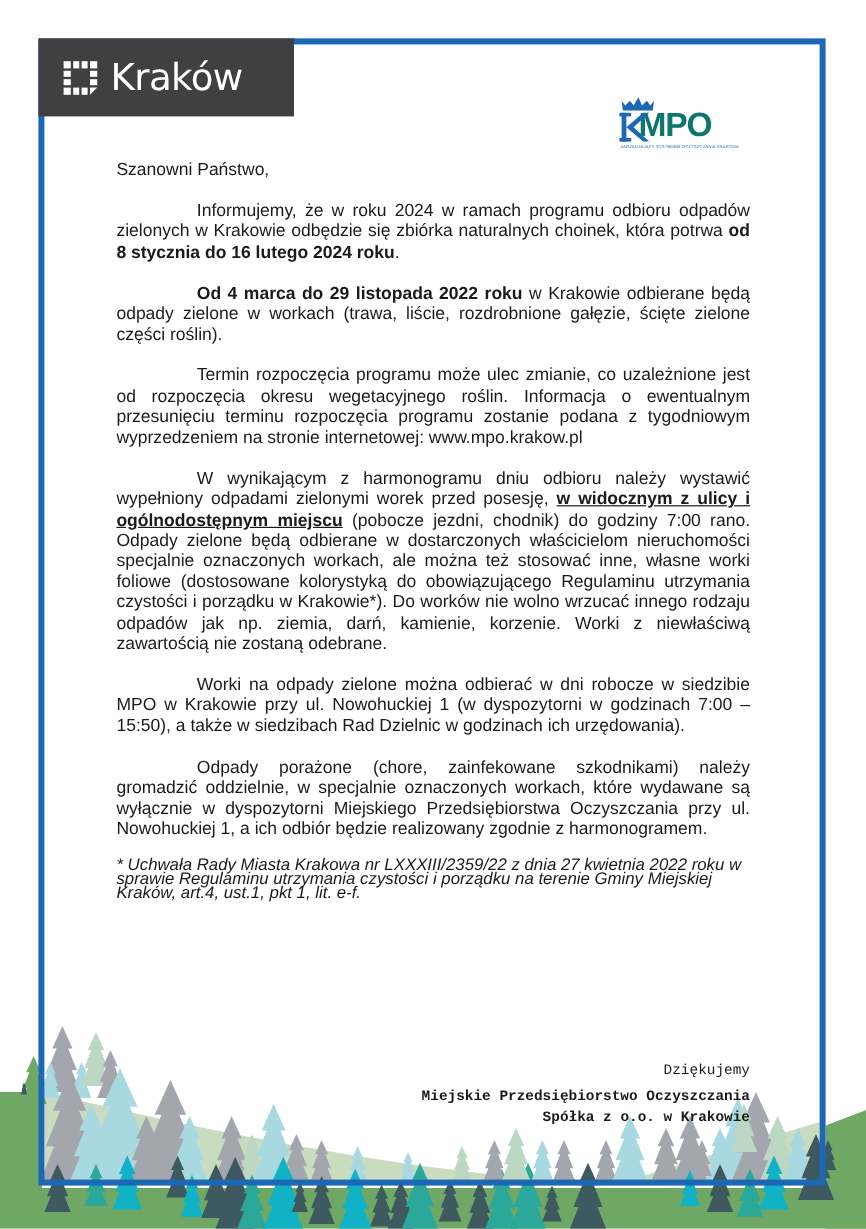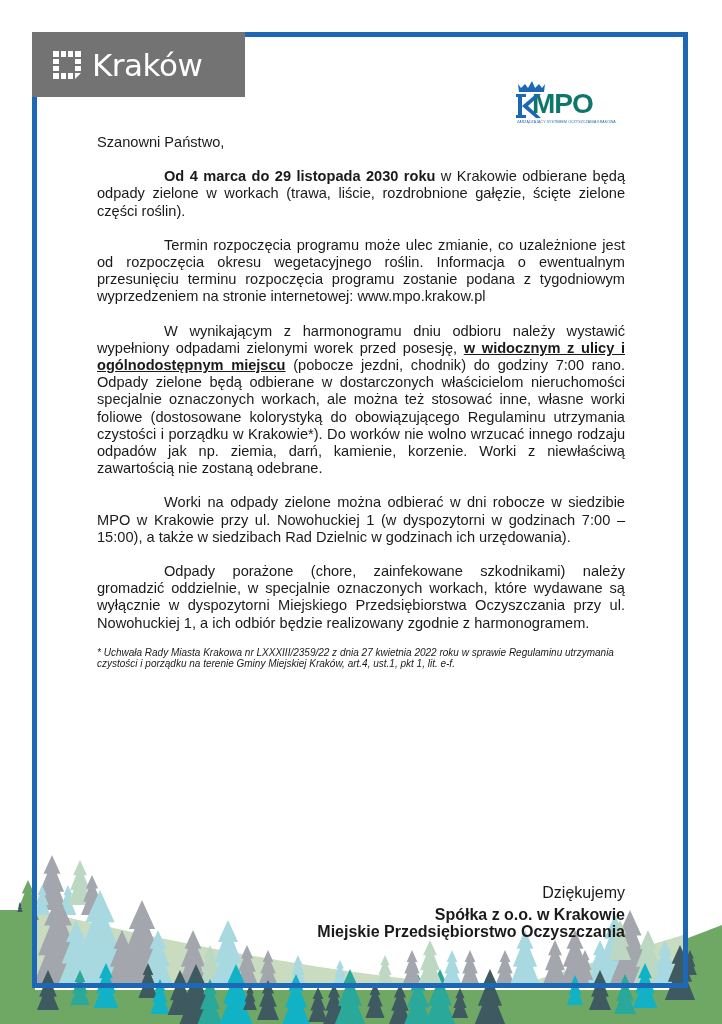--- a/index.html
+++ b/index.html
@@ -9,43 +9,43 @@
       font-family: "Liberation Sans", sans-serif;
       color: #1a1a1a;
     }
     #landscape { position: absolute; left: 0; top: 0; width: 722px; height: 1024px; z-index: 0; }
     .frame {
       position: absolute; left: 32px; top: 32px; width: 646px; height: 946px;
       border: 5px solid #1c68b4; z-index: 2; pointer-events: none;
     }
     .krakow-box {
       position: absolute; left: 32px; top: 32px; width: 213px; height: 65px;
-      background: #737373; z-index: 3; display: flex; align-items: center;
+      background: #404040; z-index: 3; display: flex; align-items: center;
     }
     .krakow-logo-icon { width: 30px; height: 30px; margin-left: 20px; margin-right: 10px; }
     .krakow-name { color: #fff; font-size: 31px; font-family: "DejaVu Sans", sans-serif; letter-spacing: -0.5px; }
     .mpo-logo { position: absolute; left: 516px; top: 80px; width: 110px; height: 50px; z-index: 3; }
     .mpo-text { position: absolute; left: 532px; top: 88px; font-family: "Liberation Sans", sans-serif; font-weight: bold; font-size: 28px; color: #0f766e; letter-spacing: -1px; }
     .mpo-sub { position: absolute; left: 517px; top: 120px; font-size: 3.5px; color: #1c68b4; letter-spacing: 0.1px; white-space: nowrap; }
     .content {
       position: absolute; left: 97px; top: 134px; width: 528px; z-index: 3;
       font-size: 14.6px; line-height: 17.2px; text-align: justify;
     }
     .content p { margin: 0 0 17px 0; }
     .greeting { font-weight: normal; margin-bottom: 17px !important; }
     .indent { text-indent: 67px; }
     b { font-weight: bold; }
     .u { text-decoration: underline; font-weight: bold; }
     .footnote {
-      font-size: 10px; line-height: 11.5px; font-style: italic; text-align: left;
+      font-size: 14px; line-height: 11.5px; font-style: italic; text-align: left;
       margin-top: -2px !important;
     }
     .signature {
       position: absolute; right: 97px; top: 884px; text-align: right; z-index: 3;
-      font-size: 16px; line-height: 17.5px;
+      font-size: 12px; line-height: 17.5px; font-family: Liberation Mono, monospace;
     }
     .sig-thanks { margin-bottom: 4px; }
     .sig-org { font-weight: bold; }
   </style>
 </head>
 <body>
 
 <svg id="landscape" viewBox="0 0 722 1024" xmlns="http://www.w3.org/2000/svg">
   <g id="bg-layer">
       <polygon points="0,910 35,910 35,990 722,990 722,1024 0,1024" fill="#6fa865"></polygon>
@@ -148,34 +148,35 @@
     <rect x="0" y="35" width="10" height="3"></rect>
     <path d="M6,26 L20,14 L25,14 L12,26 L25,38 L20,38 Z"></path>
   </g>
 </svg>
 <div class="mpo-text">MPO</div>
 <div class="mpo-sub">ZARZĄDZAJĄCY SYSTEMEM OCZYSZCZANIA KRAKOWA</div>
 
 <div class="content">
   <p class="greeting">Szanowni Państwo,</p>
 
+  <p class="indent"><span>Informujemy, że w roku 2024 w ramach programu odbioru odpadów zielonych w Krakowie odbędzie się zbiórka naturalnych choinek, która potrwa </span><b>od 8 stycznia do 16 lutego 2024 roku</b><span>.</span></p>
 
-  <p class="indent"><b>Od 4 marca do 29 listopada 2030 roku</b><span> w Krakowie odbierane będą odpady zielone w workach (trawa, liście, rozdrobnione gałęzie, ścięte zielone części roślin).</span></p>
+  <p class="indent"><b>Od 4 marca do 29 listopada 2022 roku</b><span> w Krakowie odbierane będą odpady zielone w workach (trawa, liście, rozdrobnione gałęzie, ścięte zielone części roślin).</span></p>
 
 
   <p class="indent">Termin rozpoczęcia programu może ulec zmianie, co uzależnione jest od rozpoczęcia okresu wegetacyjnego roślin. Informacja o ewentualnym przesunięciu terminu rozpoczęcia programu zostanie podana z tygodniowym wyprzedzeniem na stronie internetowej: www.mpo.krakow.pl</p>
 
   <p class="indent"><span>W wynikającym z harmonogramu dniu odbioru należy wystawić wypełniony odpadami zielonymi worek przed posesję, </span><span class="u">w widocznym z ulicy i ogólnodostępnym miejscu</span><span> (pobocze jezdni, chodnik) do godziny 7:00 rano. Odpady zielone będą odbierane w dostarczonych właścicielom nieruchomości specjalnie oznaczonych workach, ale można też stosować inne, własne worki foliowe (dostosowane kolorystyką do obowiązującego Regulaminu utrzymania czystości i porządku w Krakowie*). Do worków nie wolno wrzucać innego rodzaju odpadów jak np. ziemia, darń, kamienie, korzenie. Worki z niewłaściwą zawartością nie zostaną odebrane.</span></p>
 
 
-  <p class="indent">Worki na odpady zielone można odbierać w dni robocze w siedzibie MPO w Krakowie przy ul. Nowohuckiej 1 (w dyspozytorni w godzinach 7:00 – 15:00), a także w siedzibach Rad Dzielnic w godzinach ich urzędowania).</p>
+  <p class="indent">Worki na odpady zielone można odbierać w dni robocze w siedzibie MPO w Krakowie przy ul. Nowohuckiej 1 (w dyspozytorni w godzinach 7:00 – 15:50), a także w siedzibach Rad Dzielnic w godzinach ich urzędowania).</p>
 
   <p class="indent">Odpady porażone (chore, zainfekowane szkodnikami) należy gromadzić oddzielnie, w specjalnie oznaczonych workach, które wydawane są wyłącznie w dyspozytorni Miejskiego Przedsiębiorstwa Oczyszczania przy ul. Nowohuckiej 1, a ich odbiór będzie realizowany zgodnie z harmonogramem.</p>
 
 
   <p class="footnote">* Uchwała Rady Miasta Krakowa nr LXXXIII/2359/22 z dnia 27 kwietnia 2022 roku w sprawie Regulaminu utrzymania czystości i porządku na terenie Gminy Miejskiej Kraków, art.4, ust.1, pkt 1, lit. e-f.</p>
 </div>
 
 <div class="signature">
   <div class="sig-thanks">Dziękujemy</div>
+  <div class="sig-org">Miejskie Przedsiębiorstwo Oczyszczania</div>
   <div class="sig-org">Spółka z o.o. w Krakowie</div>
-  <div class="sig-org">Miejskie Przedsiębiorstwo Oczyszczania</div>
 </div>
 
 </body></html>

